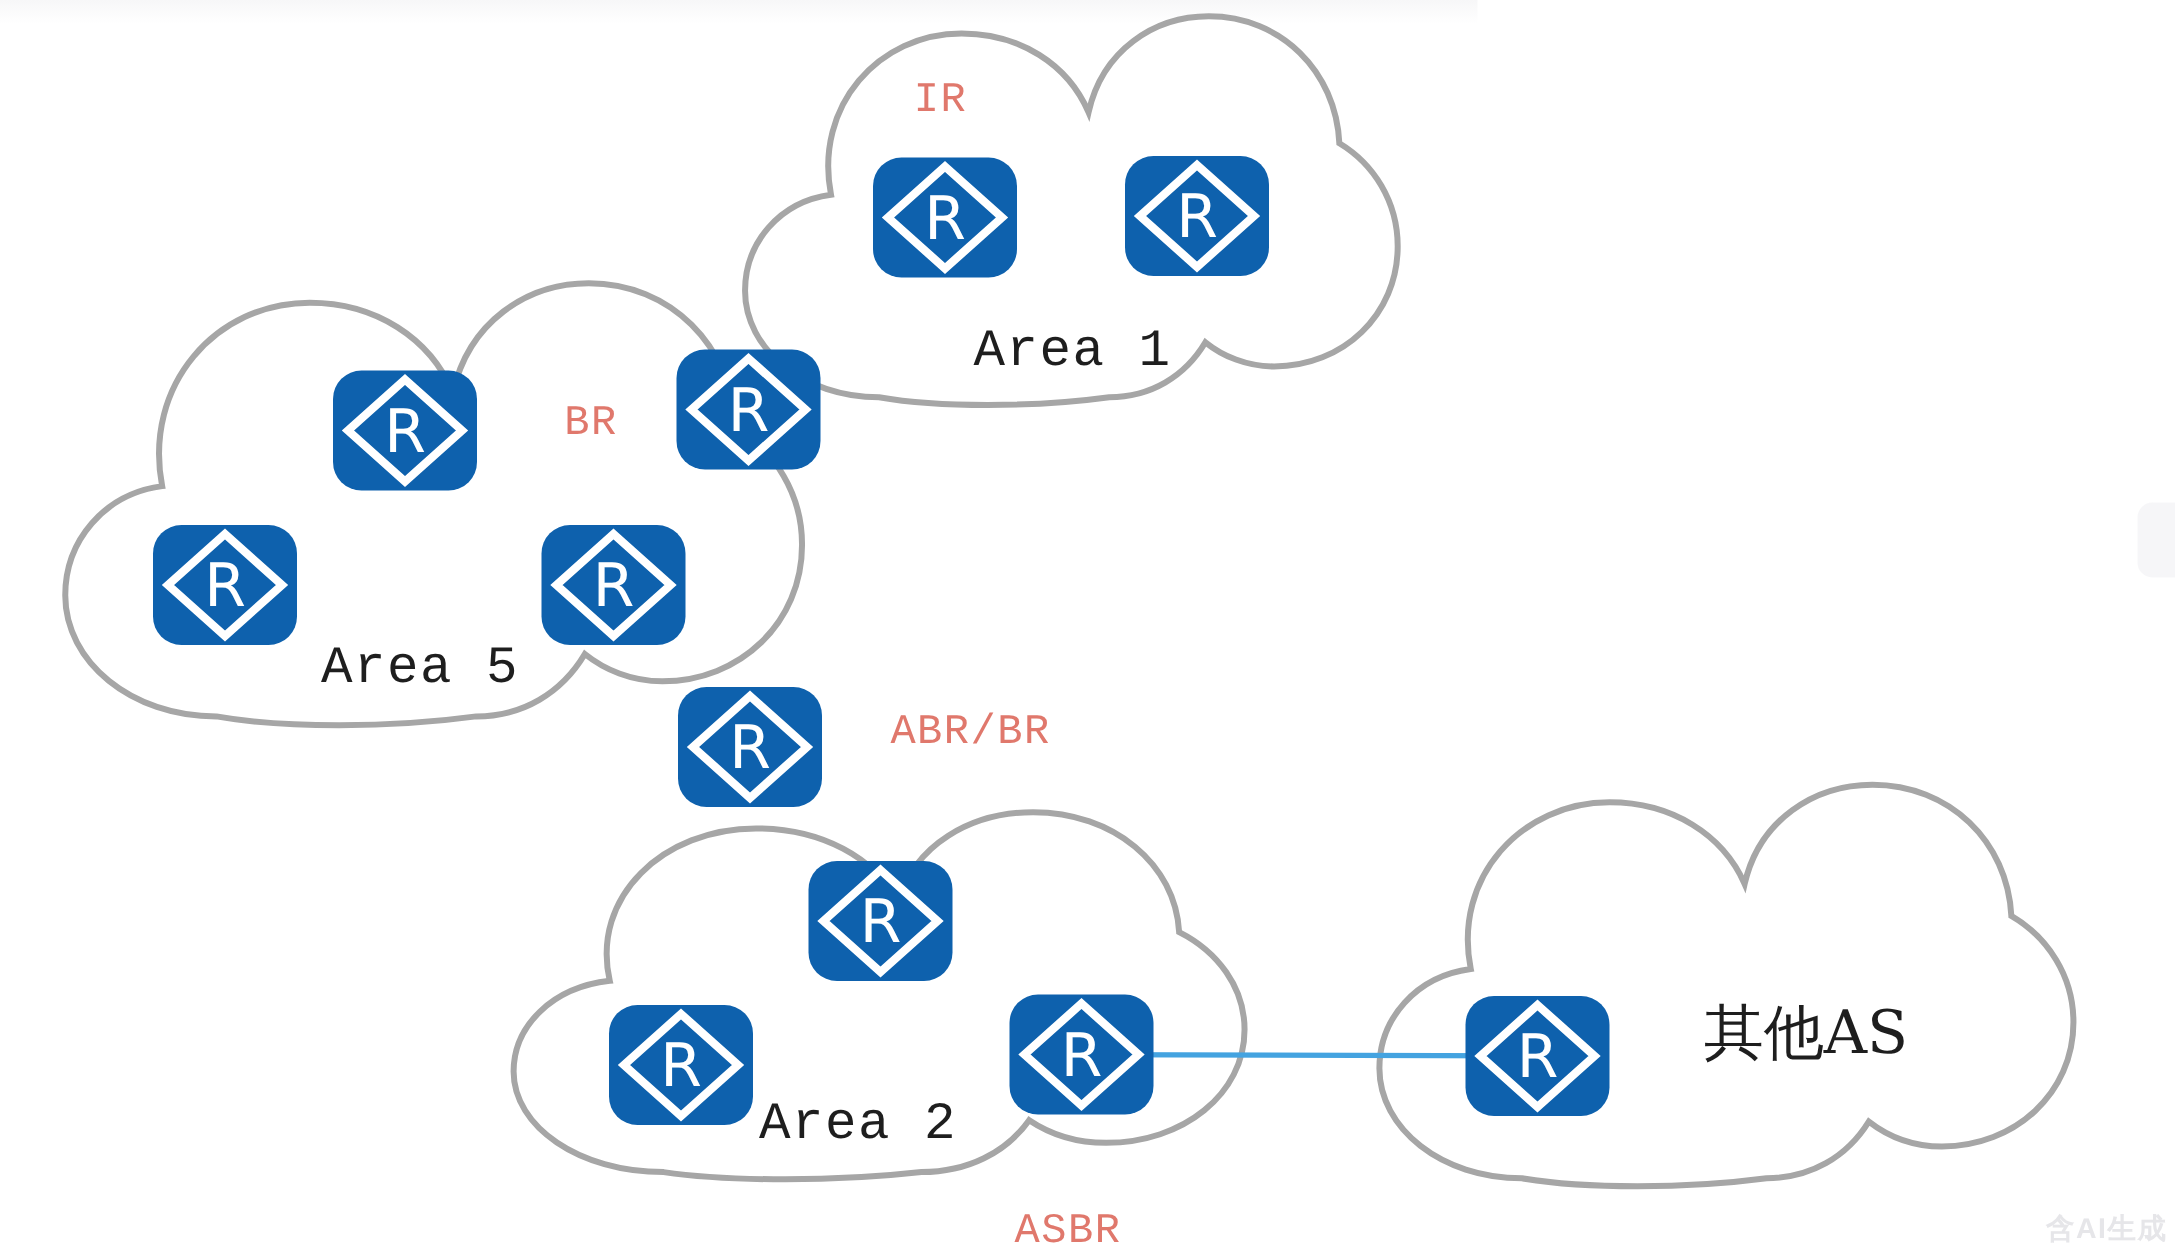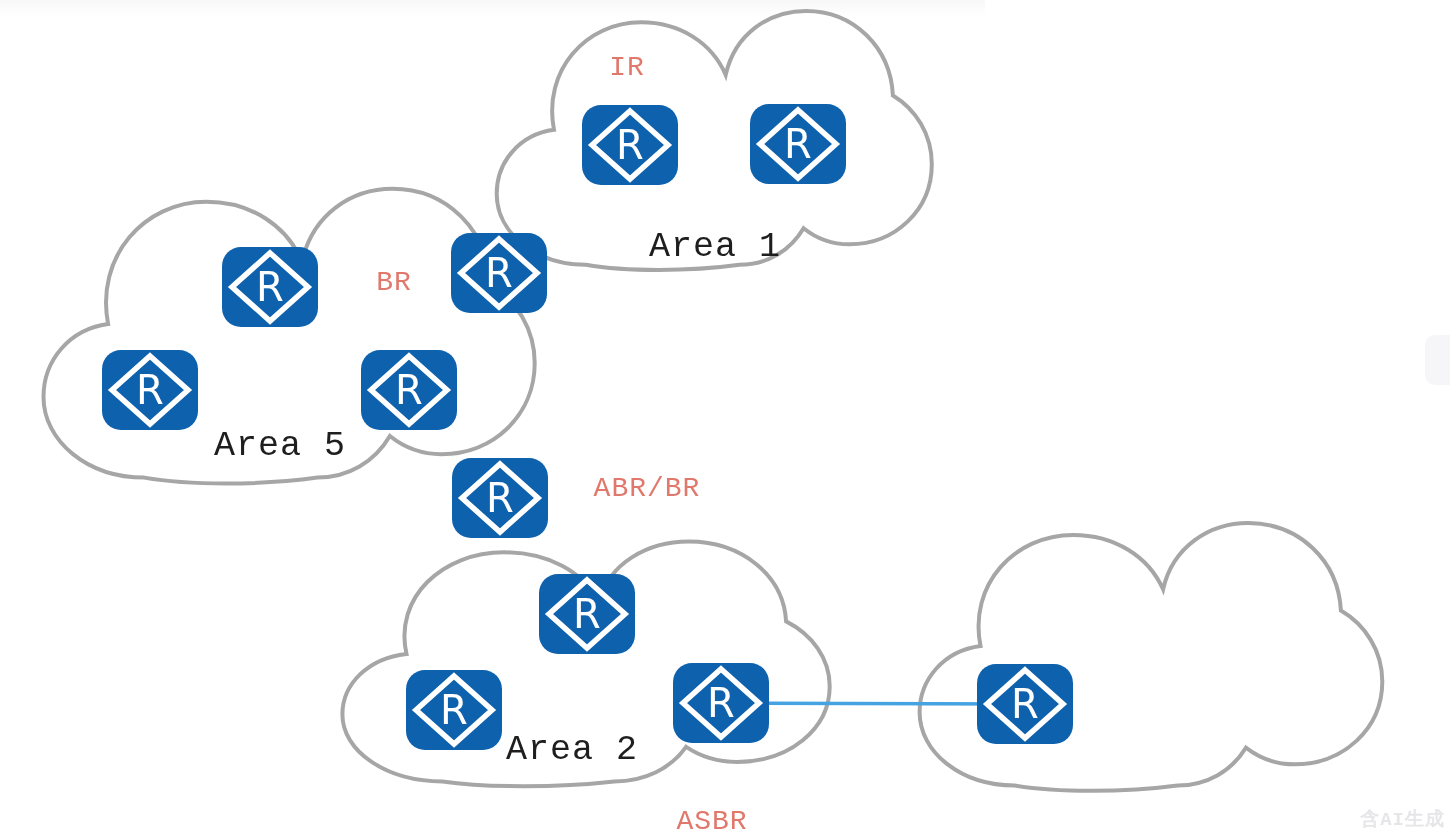--- a/index.html
+++ b/index.html
@@ -33,21 +33,21 @@
     font-family:"DejaVu Serif","Liberation Serif",serif;
     font-size:40px;letter-spacing:0;
   }
   .lbl.role{
     font-family:"Liberation Mono","DejaVu Sans Mono",monospace;
     font-size:28px;color:#e0786c;letter-spacing:1px;
   }
   .watermark{
     position:absolute;right:5px;bottom:3px;
     font-size:19px;font-weight:bold;color:#e6e6e9;
-    font-family:Liberation Mono, monospace;
+    font-family:Liberation Sans, sans-serif;
     text-shadow:0 0 1px #ffffff;
     letter-spacing:1px;
   }
 </style>
 </head>
 <body>
 
 <div class="stage">
 
   <div class="artifact-band"></div>
@@ -78,23 +78,24 @@
         <use href="#router-sym" x="100" y="348" width="100" height="84"></use>
         <use href="#router-sym" x="359" y="348" width="100" height="84"></use>
         <use href="#router-sym" x="450" y="456" width="100" height="84"></use>
         <use href="#router-sym" x="537" y="572" width="100" height="84"></use>
         <use href="#router-sym" x="404" y="668" width="100" height="84"></use>
         <use href="#router-sym" x="671" y="661" width="100" height="84"></use>
         <use href="#router-sym" x="975" y="662" width="100" height="84"></use>
       </g>
   </svg>
 
-  <div class="lbl area" style="left: 715px; top: 247px; text-align: center;">Area 1</div>
+  <div class="lbl area" style="left: 715px; top: 235px; text-align: center;">Area 1</div>
   <div class="lbl area" style="left: 280px; top: 446px;">Area 5</div>
   <div class="lbl area" style="left: 572px; top: 750px;">Area 2</div>
+  <div class="lbl area large" style="left: 1204px; top: 689px;">其他AS</div>
 
   <div class="lbl role" style="left: 627px; top: 68px;">IR</div>
   <div class="lbl role" style="left: 378px; top: 283px; margin-left: 16px;">BR</div>
   <div class="lbl role" style="left: 647px; top: 489px;">ABR/BR</div>
   <div class="lbl role" style="left: 712px; top: 822px;">ASBR</div>
 
   <div class="watermark">含AI生成</div>
 </div>
 
 </body></html>

